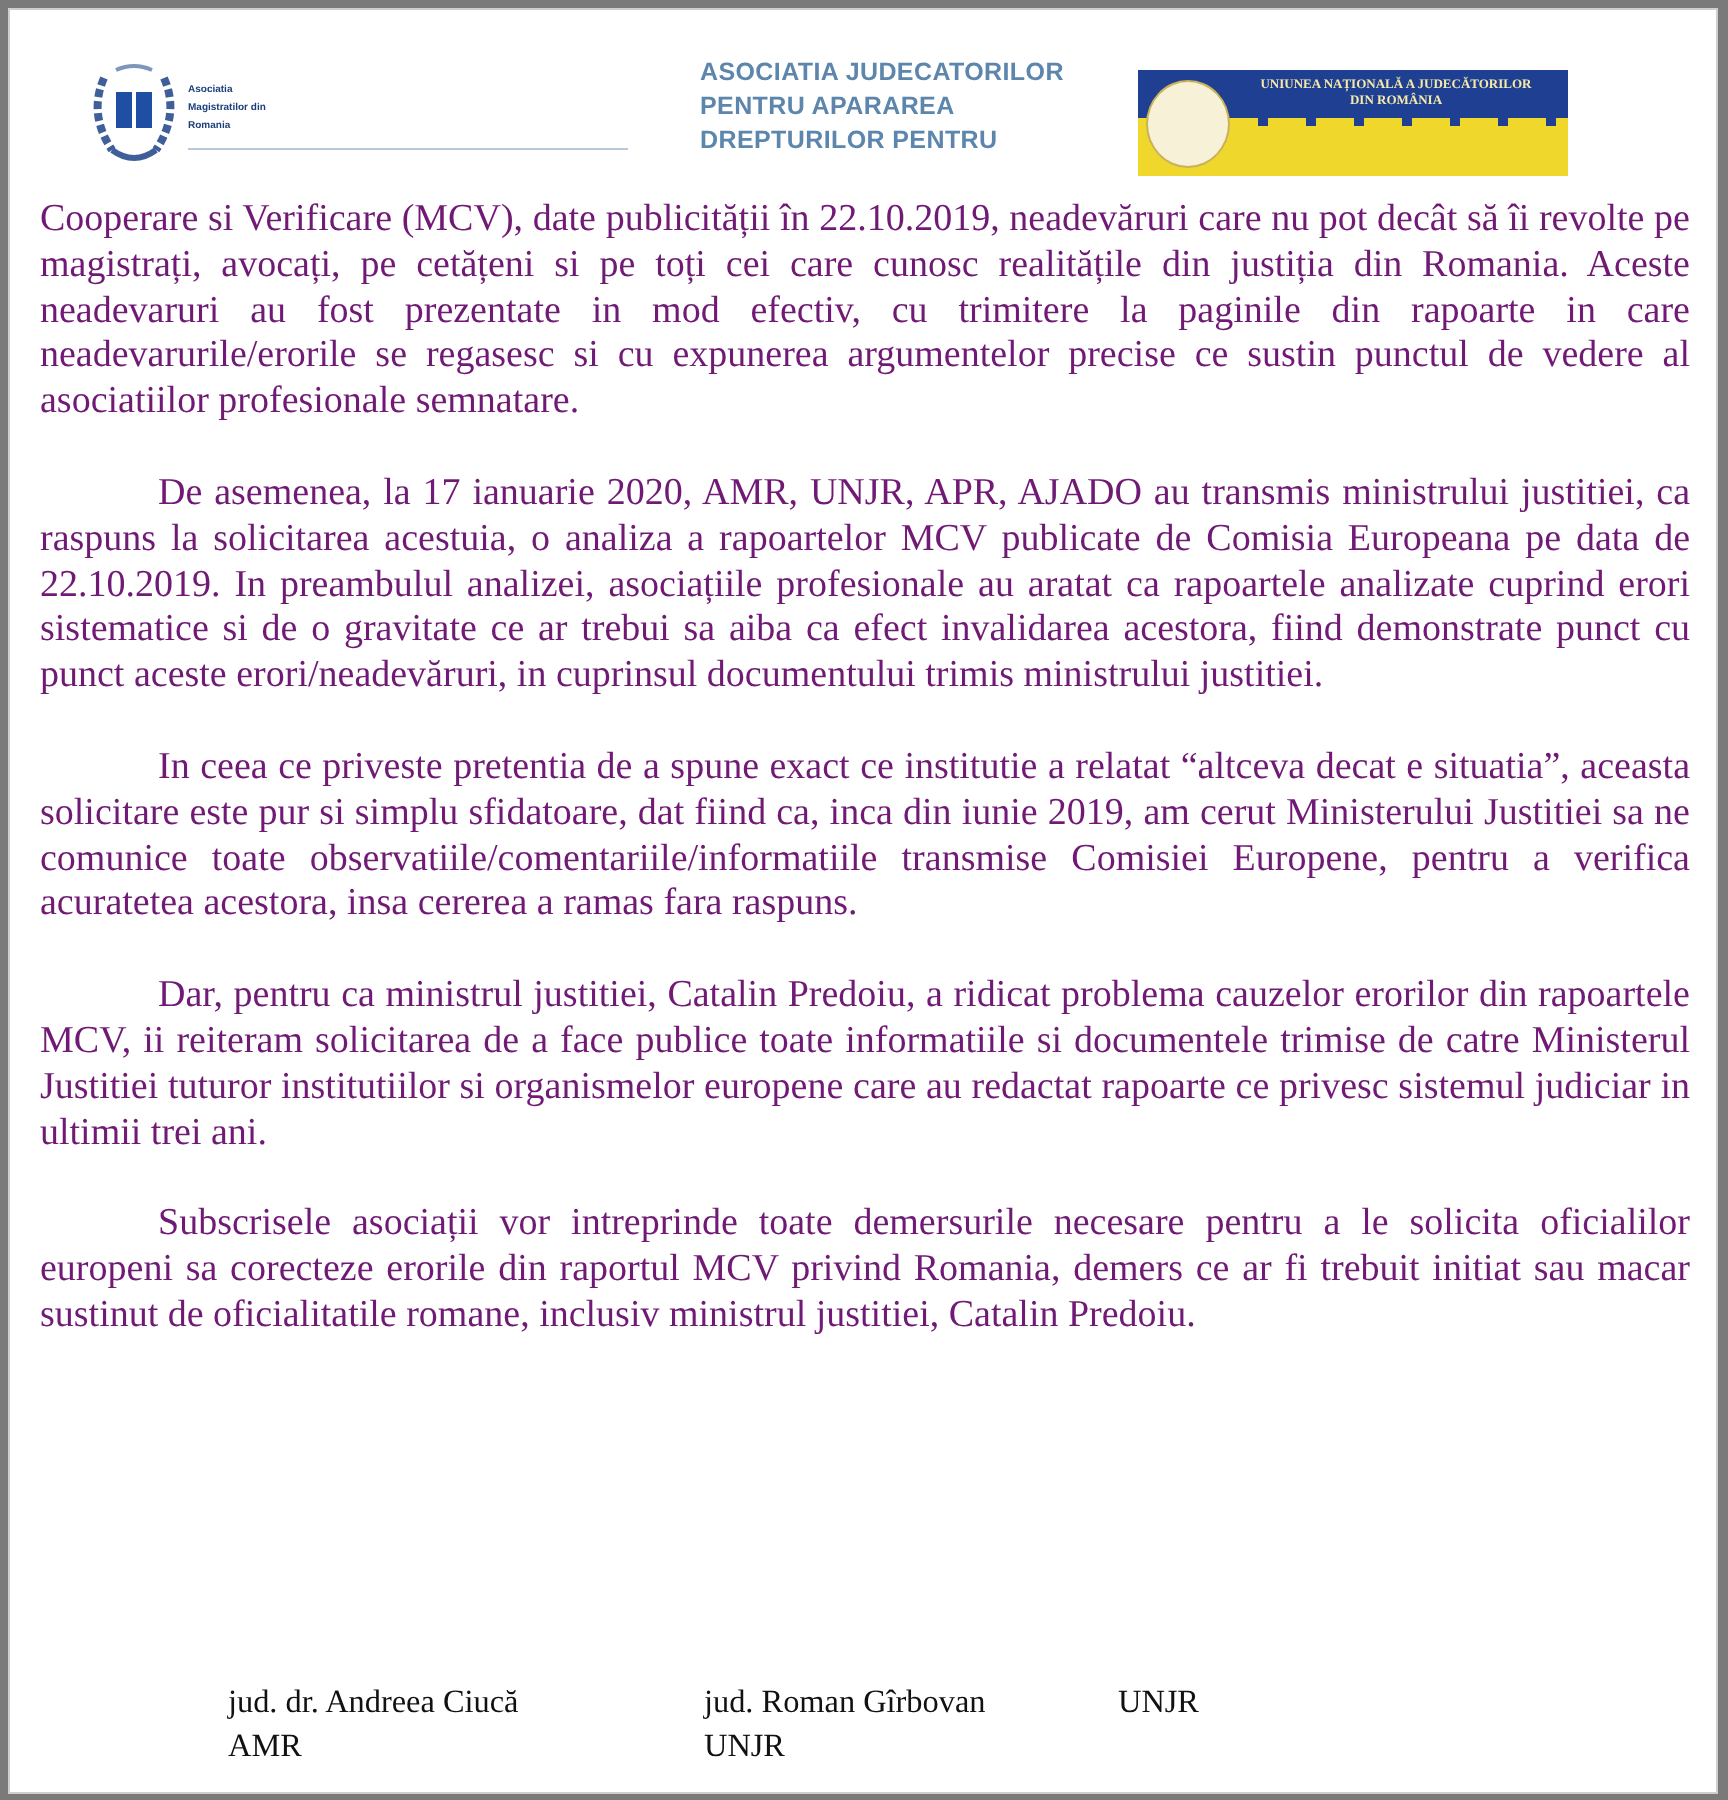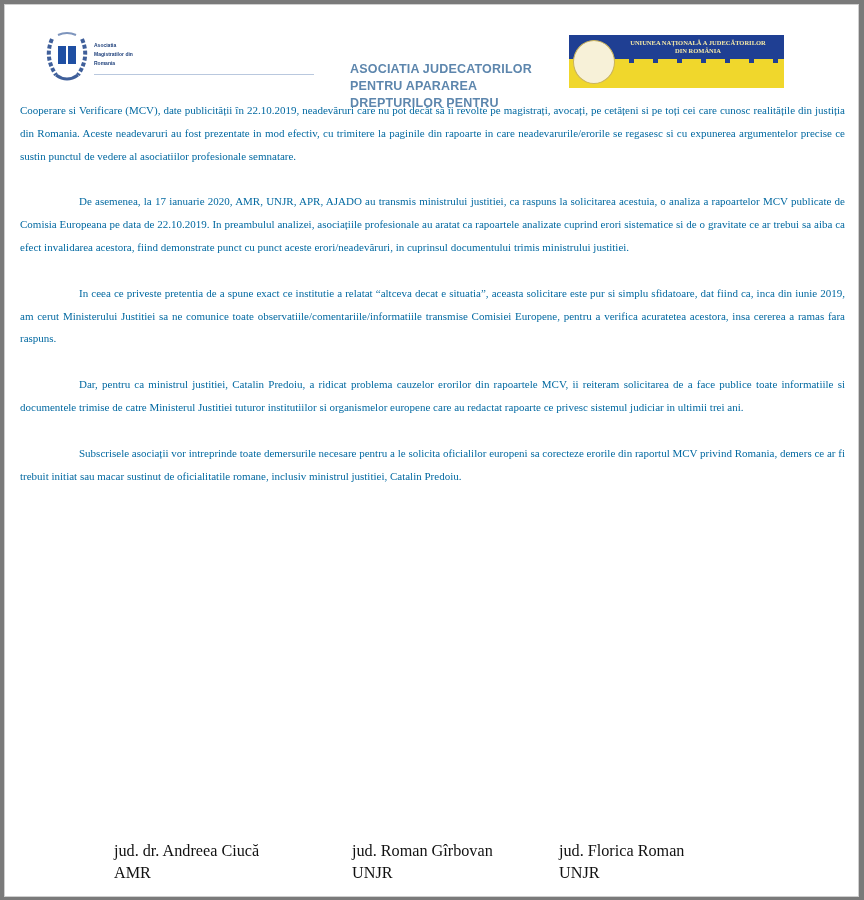--- a/index.html
+++ b/index.html
@@ -13,33 +13,33 @@
     width: 855px; height: 893px;
     background: #ffffff;
     box-shadow: inset 0 0 0 1px #cfcfcf;
   }
   .header { position: absolute; left: 0; top: 0; width: 100%; height: 95px; }
   .logo-amr { position: absolute; left: 38px; top: 25px; width: 280px; height: 55px; }
   .logo-amr .emblem { position: absolute; left: 0; top: 0; width: 50px; height: 55px; }
   .logo-amr .name { position: absolute; left: 52px; top: 12px; font-family: "Liberation Sans", sans-serif; font-size: 5px; line-height: 9px; color: #1d3f7a; font-weight: bold; }
   .logo-amr .tagline { position: absolute; left: 52px; top: 42px; width: 220px; height: 3px; font-size: 2px; color: #5a7aa8; border-bottom: 1px solid #b9c8de; overflow: hidden; }
 
-  .logo-apr { position: absolute; left: 346px; top: 24px; font-family: "Liberation Sans", sans-serif; font-weight: bold; font-size: 12.5px; line-height: 17px; color: #5d86ad; letter-spacing: 0.2px; margin-top: 33px; }
+  .logo-apr { position: absolute; left: 346px; top: 24px; font-family: "Liberation Sans", sans-serif; font-weight: bold; font-size: 12.5px; line-height: 17px; color: #5d86ad; letter-spacing: 0.2px; }
 
   .logo-unjr { position: absolute; left: 565px; top: 31px; width: 215px; height: 53px; overflow: hidden; }
   .logo-unjr .top { position: absolute; left: 0; top: 0; width: 100%; height: 24px; background: #1f3f93; }
   .logo-unjr .bottom { position: absolute; left: 0; top: 24px; width: 100%; height: 29px; background: #f0d72c; }
   .logo-unjr .crenel { position: absolute; top: 20px; height: 8px; width: 5px; background: #1f3f93; }
   .logo-unjr .seal { position: absolute; left: 4px; top: 5px; width: 40px; height: 42px; border-radius: 50%; background: #f7f1d8; border: 1px solid #c9b25a; }
   .logo-unjr .title { position: absolute; left: 44px; top: 4px; width: 170px; text-align: center; font-family: "Liberation Serif", serif; font-weight: bold; font-size: 6.5px; line-height: 8px; color: #f5e9a8; }
   .logo-unjr .sub { position: absolute; left: 46px; top: 36px; width: 165px; font-size: 2.5px; line-height: 4px; color: #5a5010; text-align: center; }
 
   .body {
     position: absolute; left: 16px; top: 95px; width: 825px;
-    font-size: 11px; line-height: 22.8px; color: #0369a1;
+    font-size: 19px; line-height: 22.8px; color: #701a75;
     text-align: justify;
   }
   .body p { margin: 0 0 23px 0; }
   .body p.first { text-indent: 0; }
   .body p.indent { text-indent: 59px; }
 
   .signatures { position: absolute; top: 836px; left: 0; width: 100%; font-size: 16.2px; line-height: 22px; color: #111; }
   .sig { position: absolute; text-align: left; }
   .sig1 { left: 110px; width: 200px; }
   .sig2 { left: 348px; width: 180px; }
@@ -103,17 +103,16 @@
   <div class="signatures">
     <div class="sig sig1">
       <div>jud. dr. Andreea Ciucă</div>
       <div>AMR</div>
     </div>
     <div class="sig sig2">
       <div>jud. Roman Gîrbovan</div>
       <div>UNJR</div>
     </div>
     <div class="sig sig3">
-      <div>jud. Florica Roman</div>
       <div>UNJR</div>
     </div>
   </div>
 </div>
 
 </body></html>

